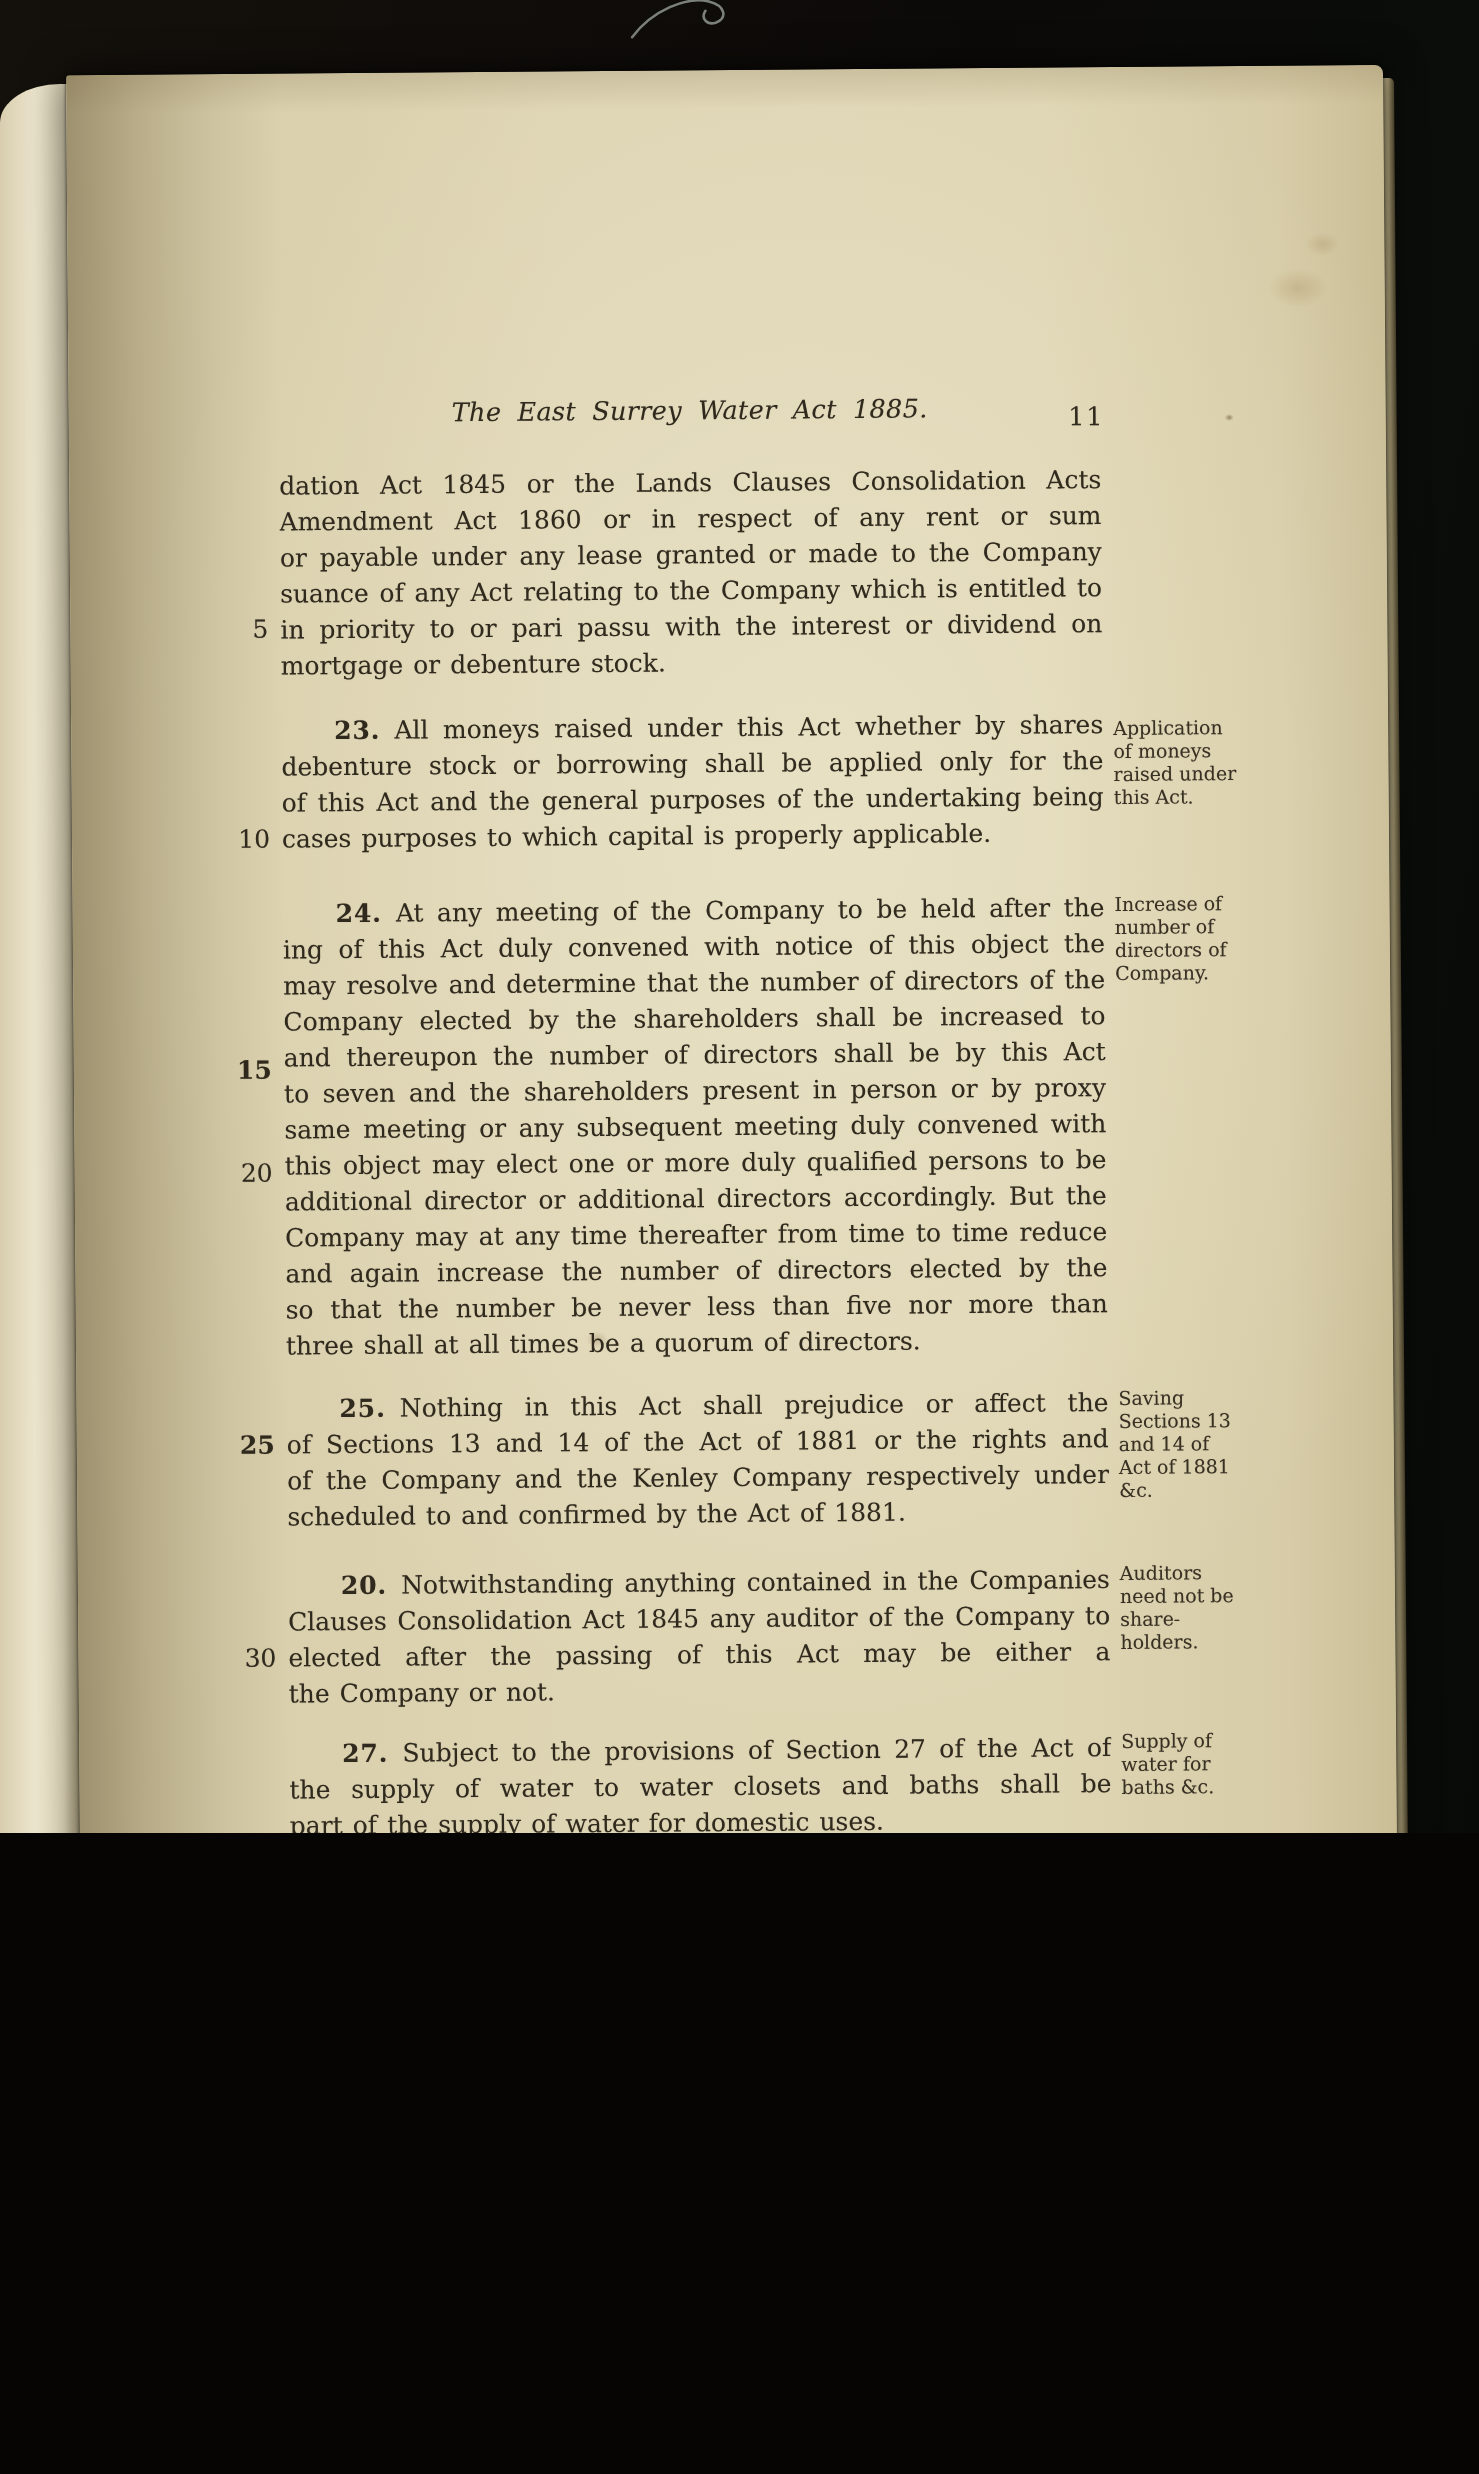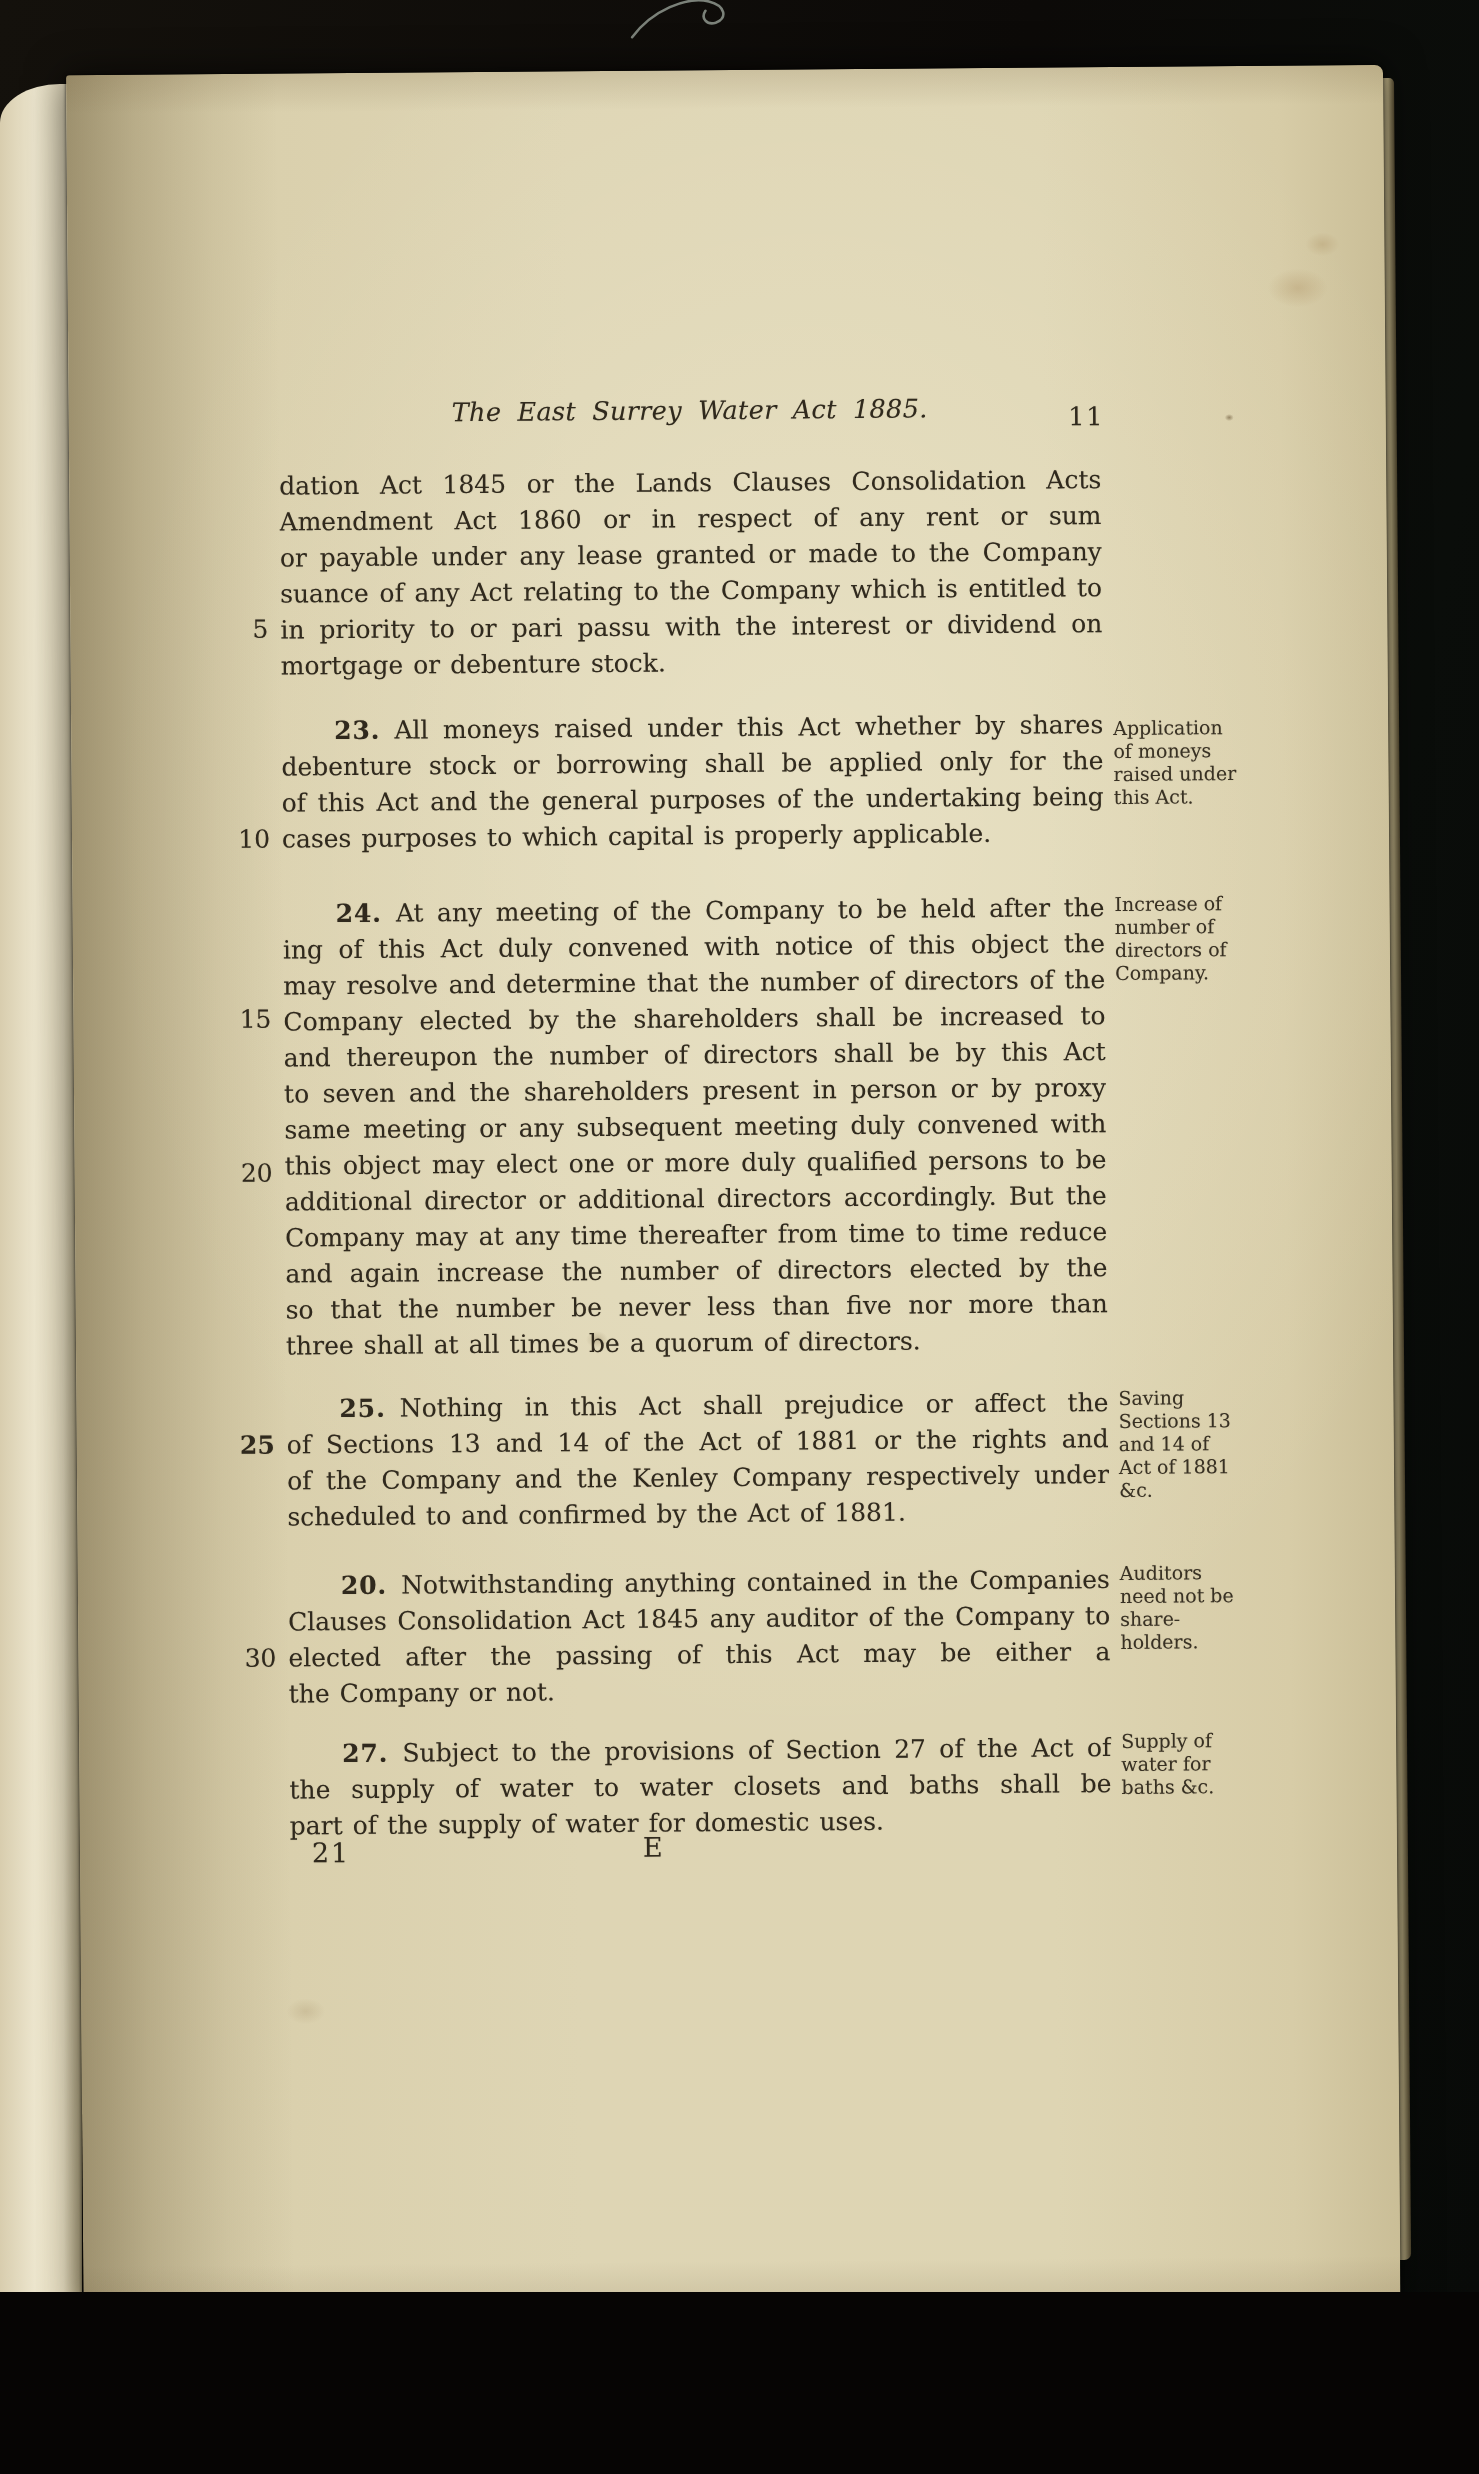--- a/index.html
+++ b/index.html
@@ -1,17 +1,17 @@
 <!DOCTYPE html>
 <html style="font-size:13.6px"><head>
 <meta charset="utf-8">
 <style>
   html,body{margin:0;padding:0;background:#060504;}
   .scan{
-    position:relative;width:1479px;height:2292px;overflow:hidden;
+    position:relative;width:1479px;height:1833px;overflow:hidden;
     background:
       linear-gradient(100deg, rgba(20,17,12,1) 0%, rgba(12,10,8,1) 55%, rgba(10,13,10,1) 82%, rgba(8,10,8,1) 100%);
     font-family:"DejaVu Serif","Liberation Serif",serif;
   }
   
   .prev-page{
     position:absolute;left:0;top:84px;width:82px;height:2229px;
     background:linear-gradient(90deg,#d8cdae 0%,#ece5cd 42%,#e3dabd 78%,#c3b791 96%,#a89c77 100%);
     border-radius:60px 13.6px 0 0 / 39px 10.2px 0 0;
   }
@@ -76,21 +76,21 @@
   .b-s23{top:640px;}
   .b-s24{top:823px;}
   .b-s25{top:1318px;}
   .b-s26{top:1495px;}
   .b-s27{top:1663px;}
 
   .lineno{
     position:absolute;left:-55px;width:43px;text-align:right;
     font-size:25px;line-height:36px;height:36px;
   }
-  .ln5{top:538px;} .ln10{top:748px;} .ln15{top:928px;}
+  .ln5{top:538px;} .ln10{top:748px;} .ln15{top:979px;font-weight:bold;}
   .ln20{top:1082px;} .ln25{top:1354px;font-weight:bold;} .ln30{top:1567px;}
 
   .footer-row{position:absolute;top:1761px;left:0;width:100%;height:38px;}
   .sheet-number{position:absolute;left:22px;top:0;font-size:27px;line-height:38px;letter-spacing:1.7px;}
   .signature-letter{position:absolute;left:353px;top:-3.4px;font-size:27px;line-height:38px;}
 
   .note{
     position:absolute;left:1042px;width:136px;
     font-size:19px;line-height:23px;
     color:rgba(50,42,30,0.95);

